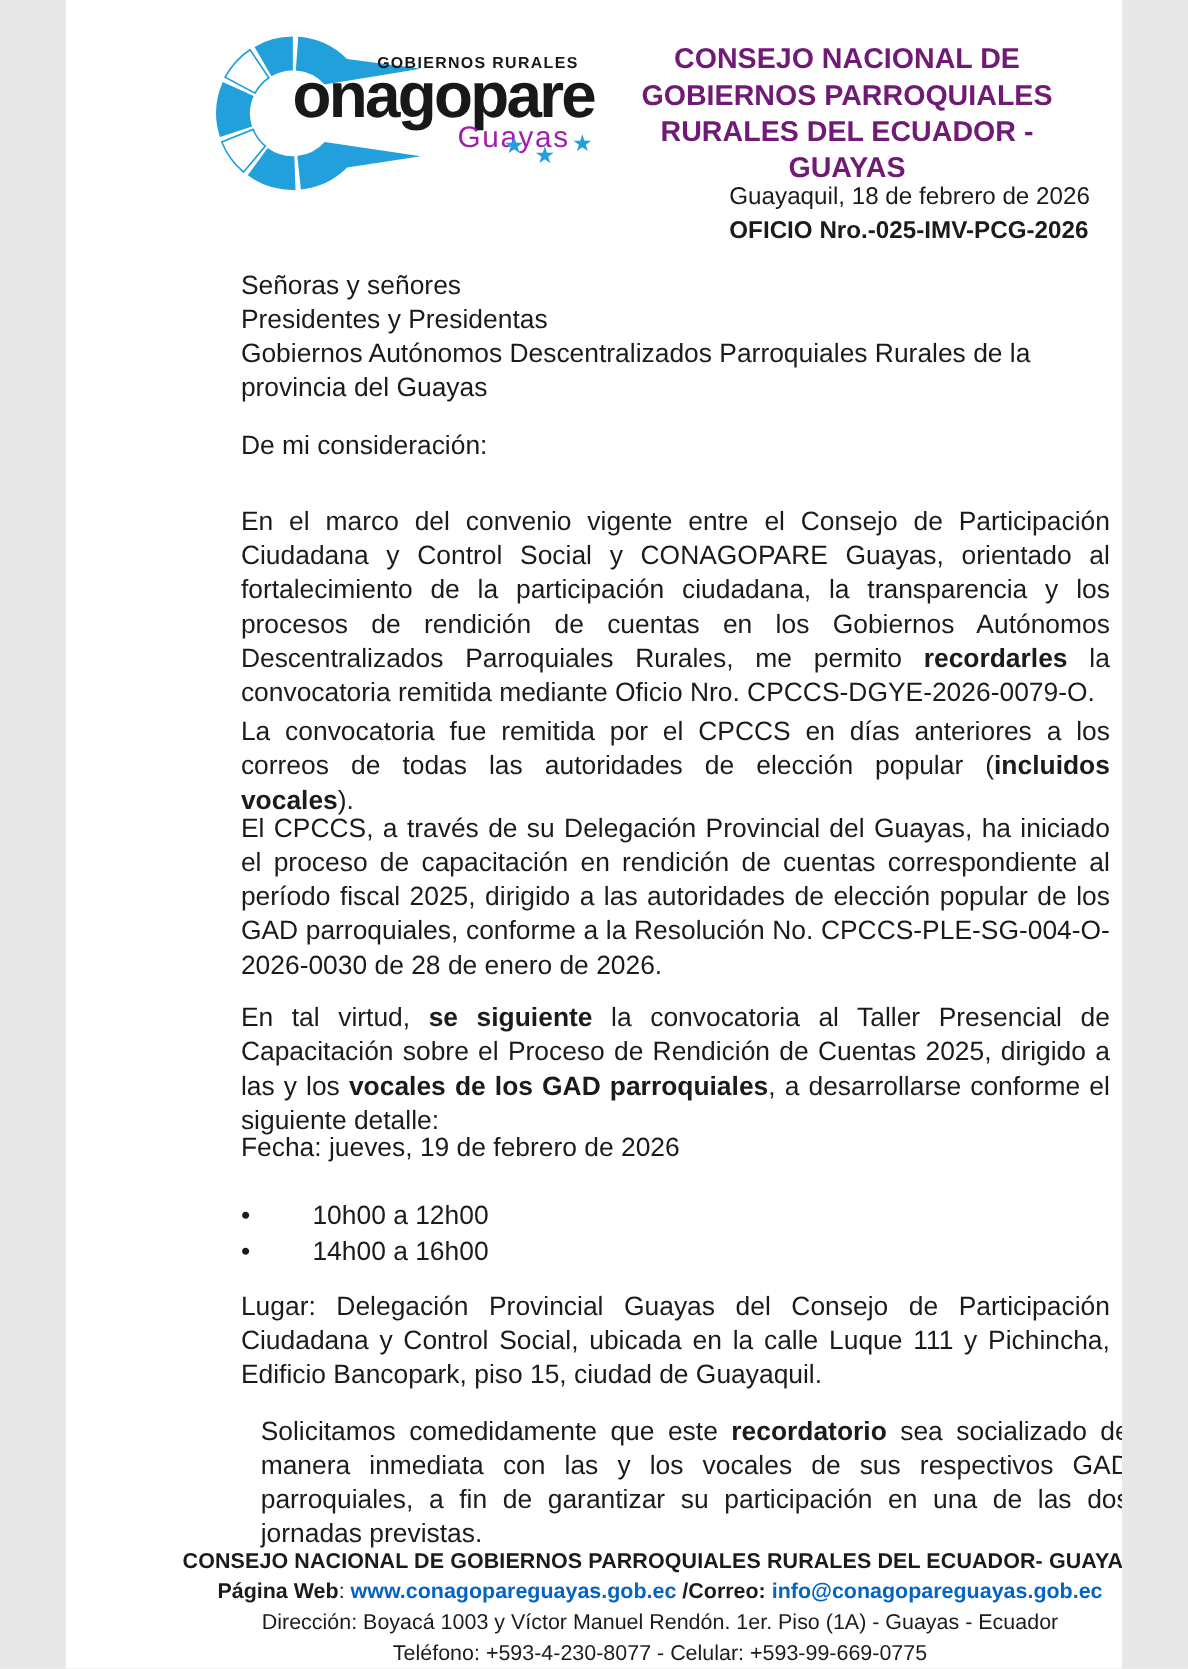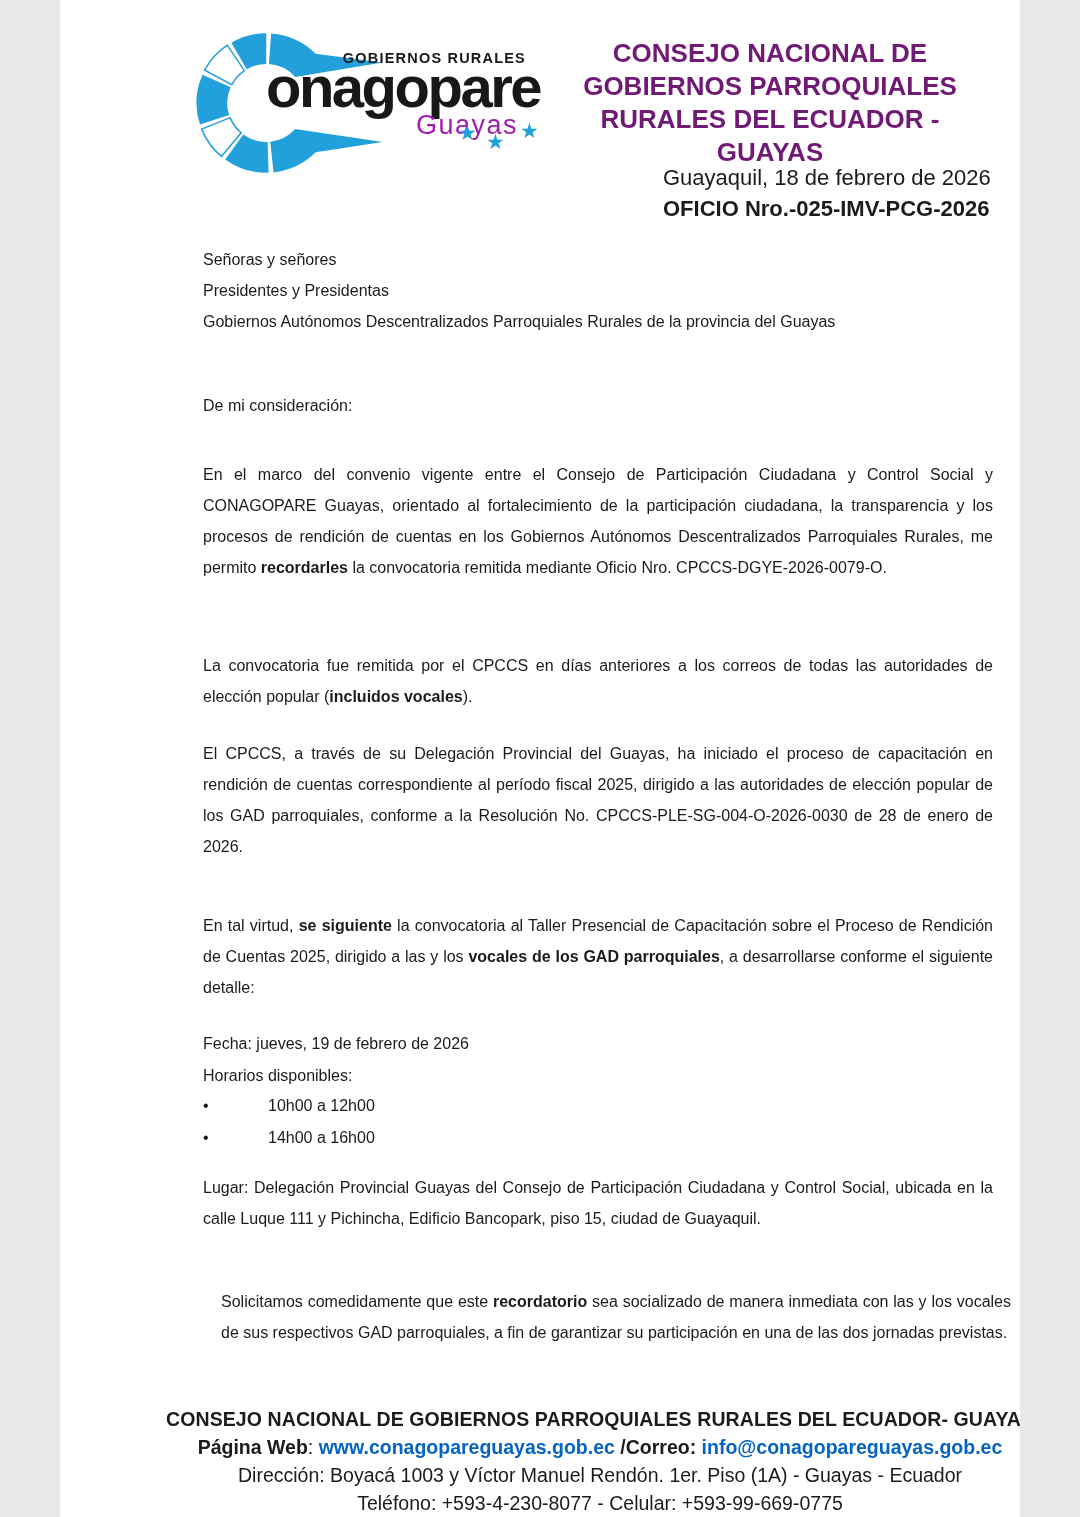--- a/index.html
+++ b/index.html
@@ -31,21 +31,21 @@
   }
   .logo-star{font-size:21px;line-height:1;}
   .org-title{
     left:485px;top:37px;width:450px;
     text-align:center;font-weight:bold;font-size:26px;line-height:33px;
     color:#701a75;
   }
   .date-block{left:603px;top:162px;font-size:22px;line-height:31px;}
   .oficio{font-weight:bold;}
   
-  .blk{left:143px;width:790px;font-size:16px;line-height:31px;}
+  .blk{left:159px;width:790px;font-size:24px;line-height:31px;}
   .just{text-align:justify;}
   .b{font-weight:bold;}
   .recipient{top:244px;}
   .salutation{top:390px;}
   .p1{top:446px;margin-top:13px;}
   .p2{top:650px;}
   .p3{top:738px;}
   .p4{top:910px;}
   .fecha{top:1028px;}
   .horarios{top:1060px;}
@@ -99,21 +99,20 @@
   </div>
 
   <div class="abs blk salutation">De mi consideración:</div>
 
   <div class="abs blk just p1"><span>En el marco del convenio vigente entre el Consejo de Participación Ciudadana y Control Social y CONAGOPARE Guayas, orientado al fortalecimiento de la participación ciudadana, la transparencia y los procesos de rendición de cuentas en los Gobiernos Autónomos Descentralizados Parroquiales Rurales, me permito </span><span class="b">recordarles</span><span> la convocatoria remitida mediante Oficio Nro. CPCCS-DGYE-2026-0079-O.</span></div>
   <div class="abs blk just p2"><span>La convocatoria fue remitida por el CPCCS en días anteriores a los correos de todas las autoridades de elección popular (</span><span class="b">incluidos vocales</span><span>).</span></div>
   <div class="abs blk just p3"><span>El CPCCS, a través de su Delegación Provincial del Guayas, ha iniciado el proceso de capacitación en rendición de cuentas correspondiente al período fiscal 2025, dirigido a las autoridades de elección popular de los GAD parroquiales, conforme a la Resolución No. CPCCS-PLE-SG-004-O-2026-0030 de 28 de enero de 2026.</span></div>
   <div class="abs blk just p4"><span>En tal virtud, </span><span class="b">se siguiente</span><span> la convocatoria al Taller Presencial de Capacitación sobre el Proceso de Rendición de Cuentas 2025, dirigido a las y los </span><span class="b">vocales de los GAD parroquiales</span><span>, a desarrollarse conforme el siguiente detalle:</span></div>
 
   <div class="abs blk fecha">Fecha: jueves, 19 de febrero de 2026</div>
-  <div class="abs blk horarios">Horarios disponibles:</div>
   <div class="abs blk bullet1 bullet-row">
     <span class="bullet-char">•</span><span>10h00 a 12h00</span>
   </div>
   <div class="abs blk bullet2 bullet-row">
     <span class="bullet-char">•</span><span>14h00 a 16h00</span>
   </div>
 
   <div class="abs blk just lugar"><span>Lugar: Delegación Provincial Guayas del Consejo de Participación Ciudadana y Control Social, ubicada en la calle Luque 111 y Pichincha, Edificio Bancopark, piso 15, ciudad de Guayaquil.</span></div>
   <div class="abs blk just solicitamos"><span>Solicitamos comedidamente que este </span><span class="b">recordatorio</span><span> sea socializado de manera inmediata con las y los vocales de sus respectivos GAD parroquiales, a fin de garantizar su participación en una de las dos jornadas previstas.</span></div>
 

